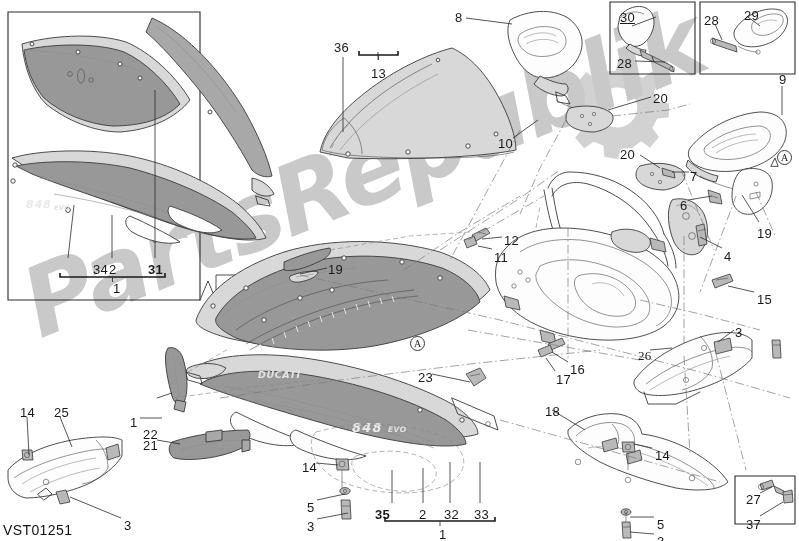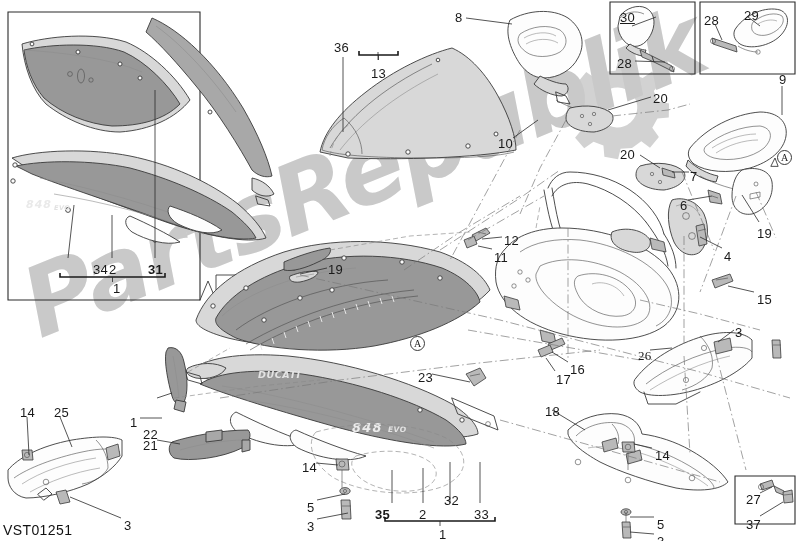--- a/index.html
+++ b/index.html
@@ -653,21 +653,21 @@
       <div class="lbl" style="left: 657px; top: 517px;">5</div>
       <div class="lbl" style="left: 657px; top: 534px;">3</div>
       <div class="lbl" style="left: 746px; top: 492px;">27</div>
       <div class="lbl" style="left: 746px; top: 517px;">37</div>
       <div class="lbl" style="left: 62px; top: 262px; margin-left: 31px;">34</div>
       <div class="lbl" style="left: 109px; top: 262px;">2</div>
       <div class="lbl" style="left: 148px; top: 262px; font-weight: bold;">31</div>
       <div class="lbl" style="left: 113px; top: 281px;">1</div>
       <div class="lbl" style="left: 375px; top: 507px; font-weight: bold;">35</div>
       <div class="lbl" style="left: 419px; top: 507px;">2</div>
-      <div class="lbl" style="left: 444px; top: 493px;">32</div>
+      <div class="lbl" style="left: 444px; top: 507px;">32</div>
       <div class="lbl" style="left: 474px; top: 507px;">33</div>
       <div class="lbl" style="left: 439px; top: 527px;">1</div>
     </div>
 
   <div class="circA" style="left:410px; top:336px;">A</div>
   <div class="circA" style="left:777px; top:150px;">A</div>
 
   <div class="dwg">VST01251</div>
 
 </div>

